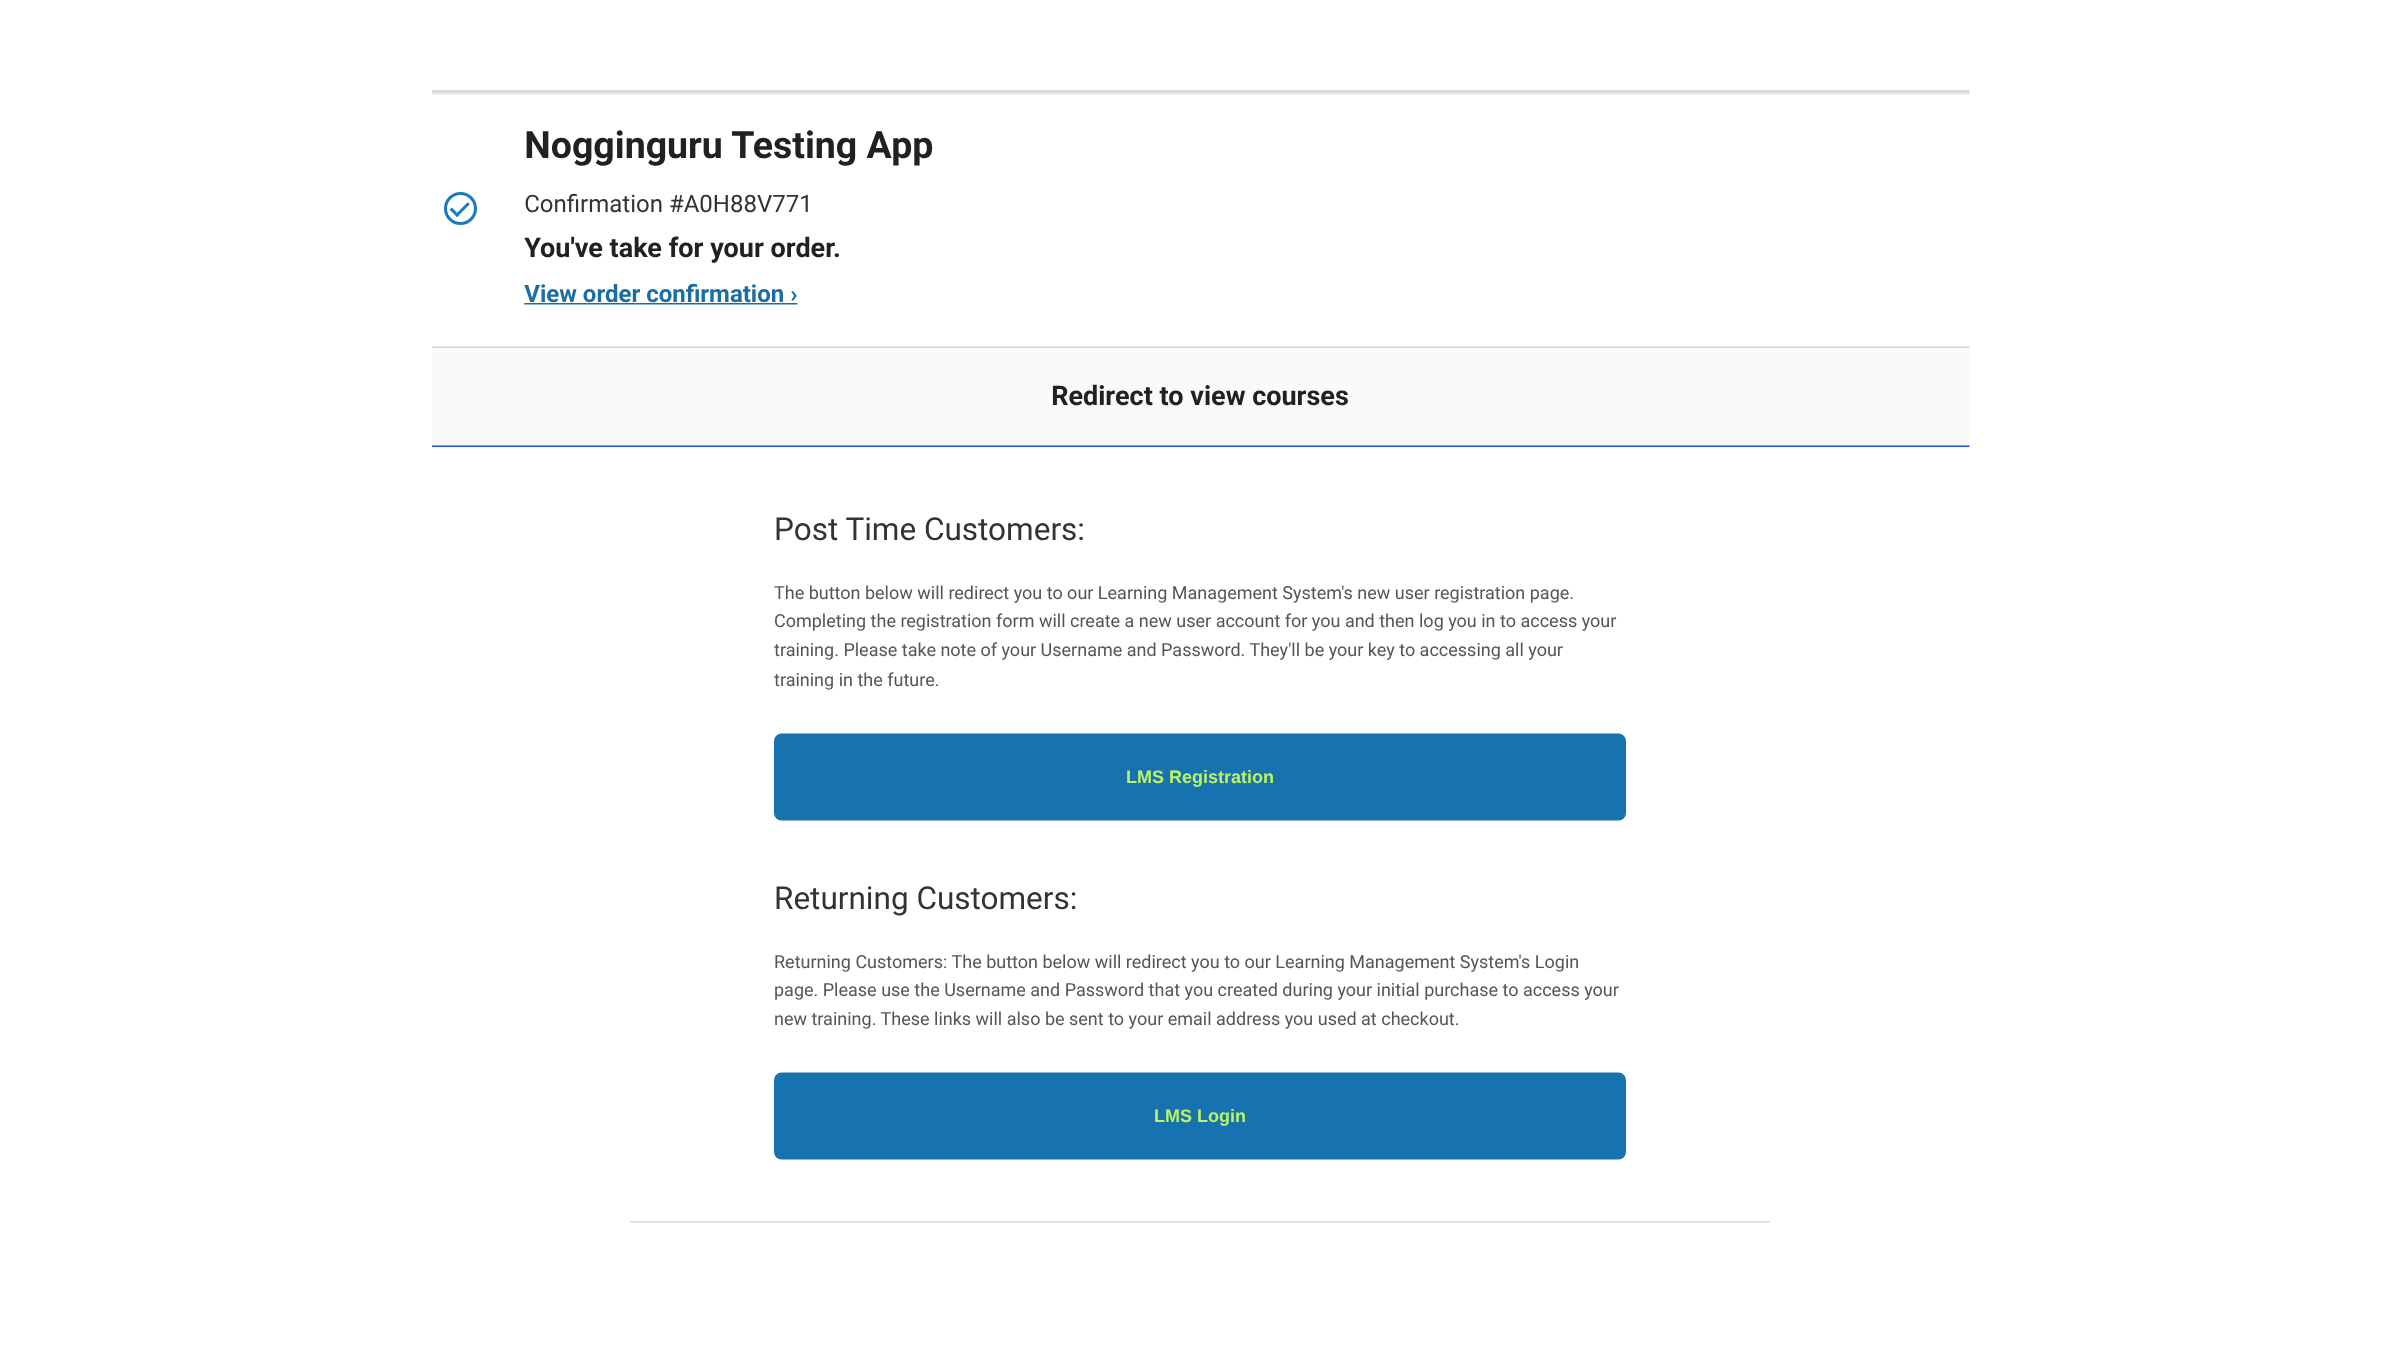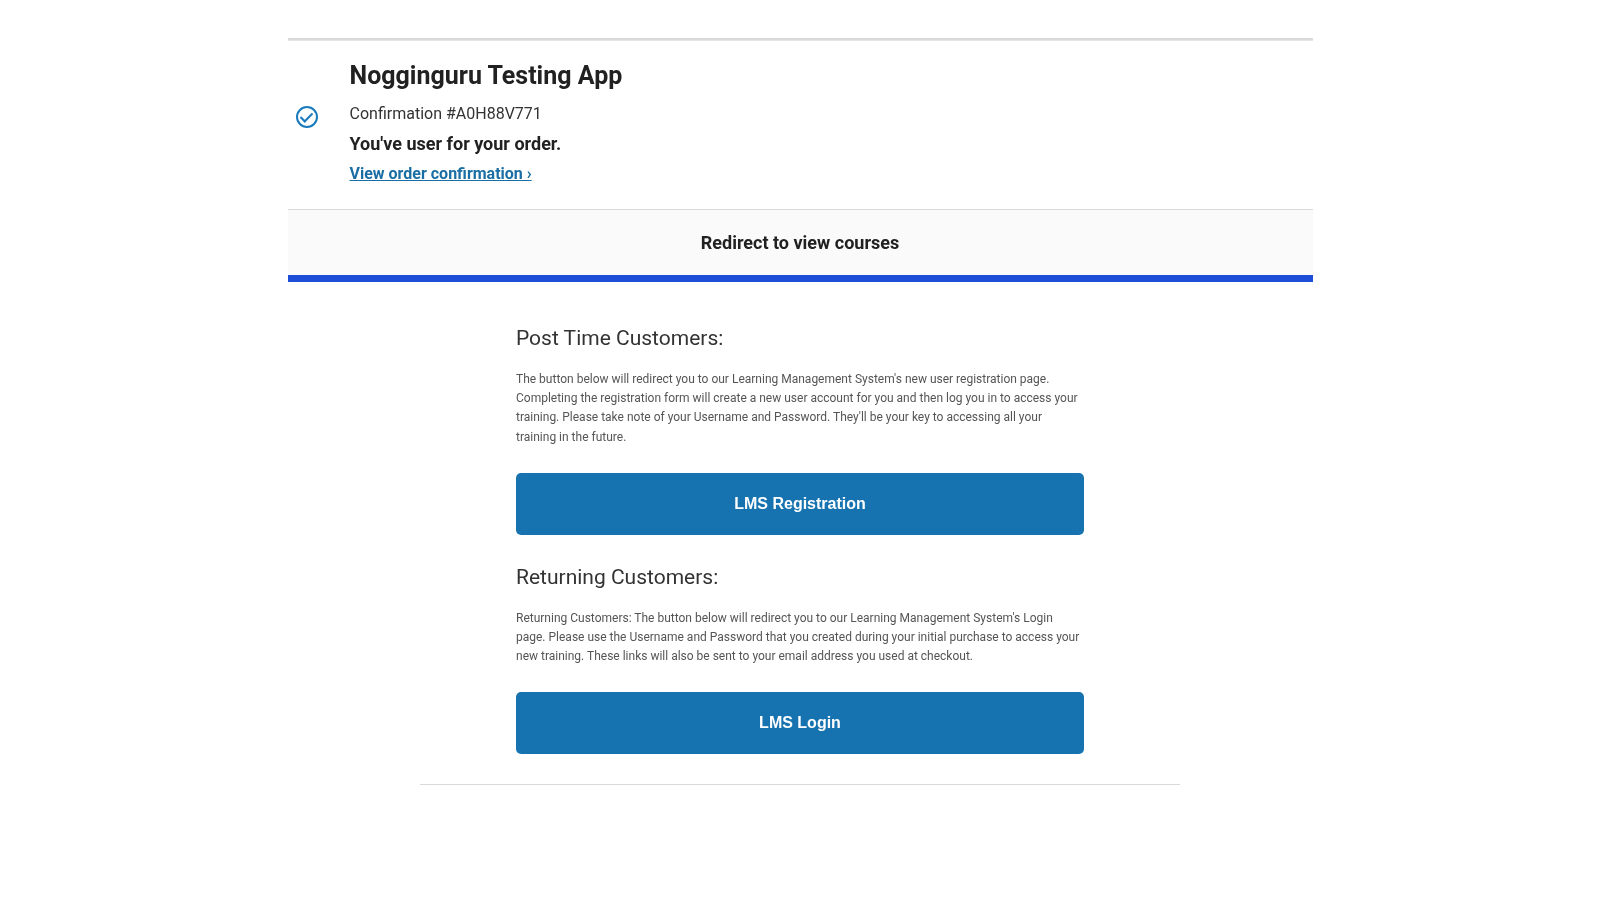--- a/index.html
+++ b/index.html
@@ -6,21 +6,21 @@
     body {
       font-family: -apple-system, BlinkMacSystemFont, "Segoe UI", Roboto, Helvetica, Arial, sans-serif;
       background: #fff;
       color: #333;
       width: 1600px;
       height: 900px;
     }
     .container {
       width: 1025px;
       margin: 0 auto;
-      padding-top: 38px;
+      padding-top: 60px;
     }
     .top-rule {
       border-top: 2px solid #d9d9d9;
       border-bottom: 1px solid #e5e5e5;
       height: 3px;
       margin-bottom: 20px;
     }
     .header-row {
       display: flex;
       align-items: flex-start;
@@ -85,21 +85,21 @@
       top: 86px;
       font-size: 52px;
       color: #1e8bc3;
       font-weight: 400;
       white-space: nowrap;
       letter-spacing: 0.2px;
     }
     .redirect-bar {
       margin-top: 26px;
       border-top: 1px solid #d9d9d9;
-      border-bottom: 7px solid #1d4ed8;
+      border-bottom: 1px solid #1d4ed8;
       background: #fafafa;
       padding: 22px 0;
       text-align: center;
       font-size: 18px;
       font-weight: 700;
       color: #212121;
     }
     .content {
       width: 568px;
       margin: 0 auto;
@@ -114,29 +114,29 @@
     .section-body {
       font-size: 12px;
       color: #555;
       line-height: 1.6;
       margin-bottom: 26px;
     }
     .cta-button {
       display: block;
       width: 100%;
       background: #1773b0;
-      color: #ffffff;
+      color: #bef264;
       border: none;
       border-radius: 5px;
       padding: 22px 0;
-      font-size: 16px;
+      font-size: 12px;
       font-weight: 700;
       text-align: center;
       cursor: pointer;
-      margin-bottom: 30px;
+      margin-bottom: 41px;
     }
     .bottom-rule {
       border-bottom: 1px solid #d9d9d9;
       margin: 0 auto;
       width: 760px;
       margin-top: 8px;
     }
   </style>
 </head>
 <body>
@@ -144,21 +144,21 @@
 <div class="container">
   <div class="top-rule"></div>
 
   <div class="header-row">
     <div class="check-wrap">
       <div class="check-icon"></div>
     </div>
     <div class="header-text">
       <div class="app-title">Nogginguru Testing App</div>
       <div class="confirmation-num">Confirmation #A0H88V771</div>
-      <div class="paid-msg">You've user for your order.</div>
+      <div class="paid-msg">You've take for your order.</div>
       <a class="view-order-link">View order confirmation ›</a>
     </div>
   </div>
 
   <div class="redirect-bar">Redirect to view courses</div>
 
   <div class="content">
     <div class="section-heading">Post Time Customers:</div>
     <div class="section-body">The button below will redirect you to our Learning Management System's new user registration page. Completing the registration form will create a new user account for you and then log you in to access your training. Please take note of your Username and Password. They'll be your key to accessing all your training in the future.</div>
     <button class="cta-button">LMS Registration</button>

